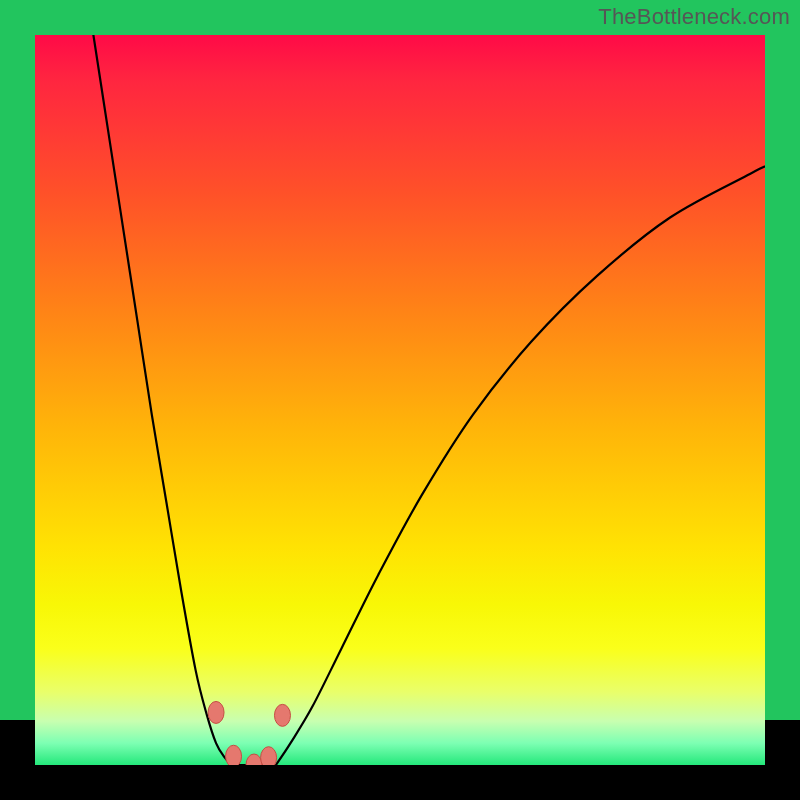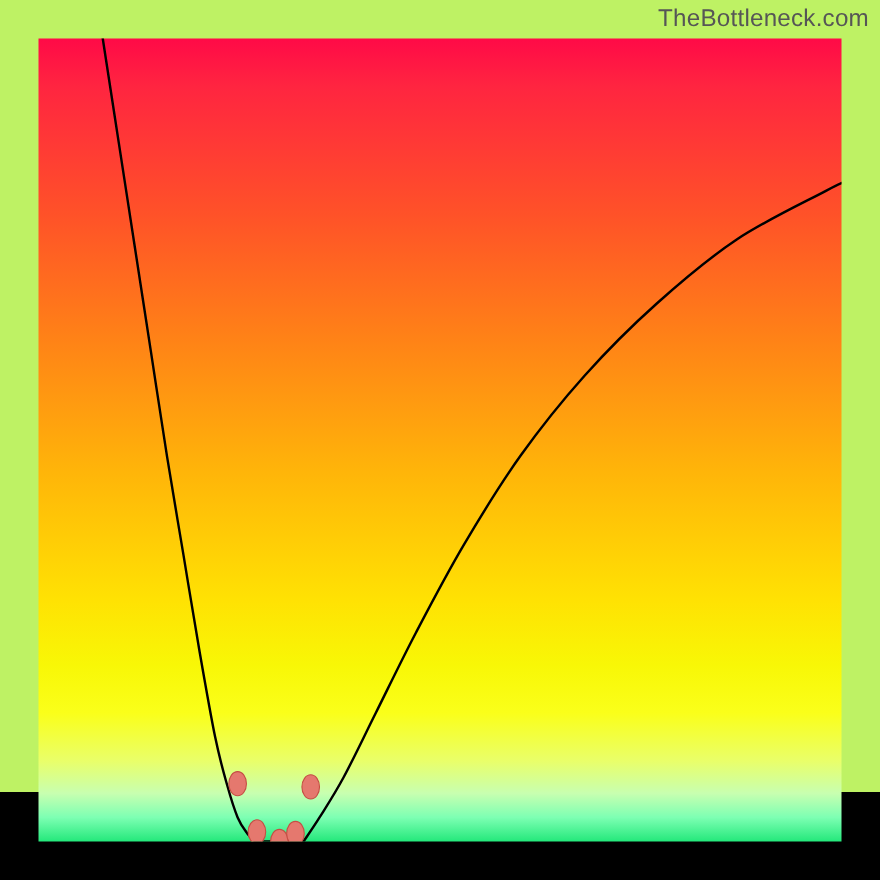--- a/index.html
+++ b/index.html
@@ -10,21 +10,21 @@
     background: #000;
     font-family: Arial, Helvetica, sans-serif;
     overflow: hidden;
   }
   .frame {
     position: absolute;
     top: 0;
     left: 0;
     width: 800px;
     height: 720px;
-    background: #bef264;
+    background: #22c55e;
   }
   .plot-area {
     position: absolute;
     left: 35px;
     top: 35px;
     width: 730px;
     height: 730px;
     
     background: linear-gradient(to bottom,
       #ff0a47 0%,

